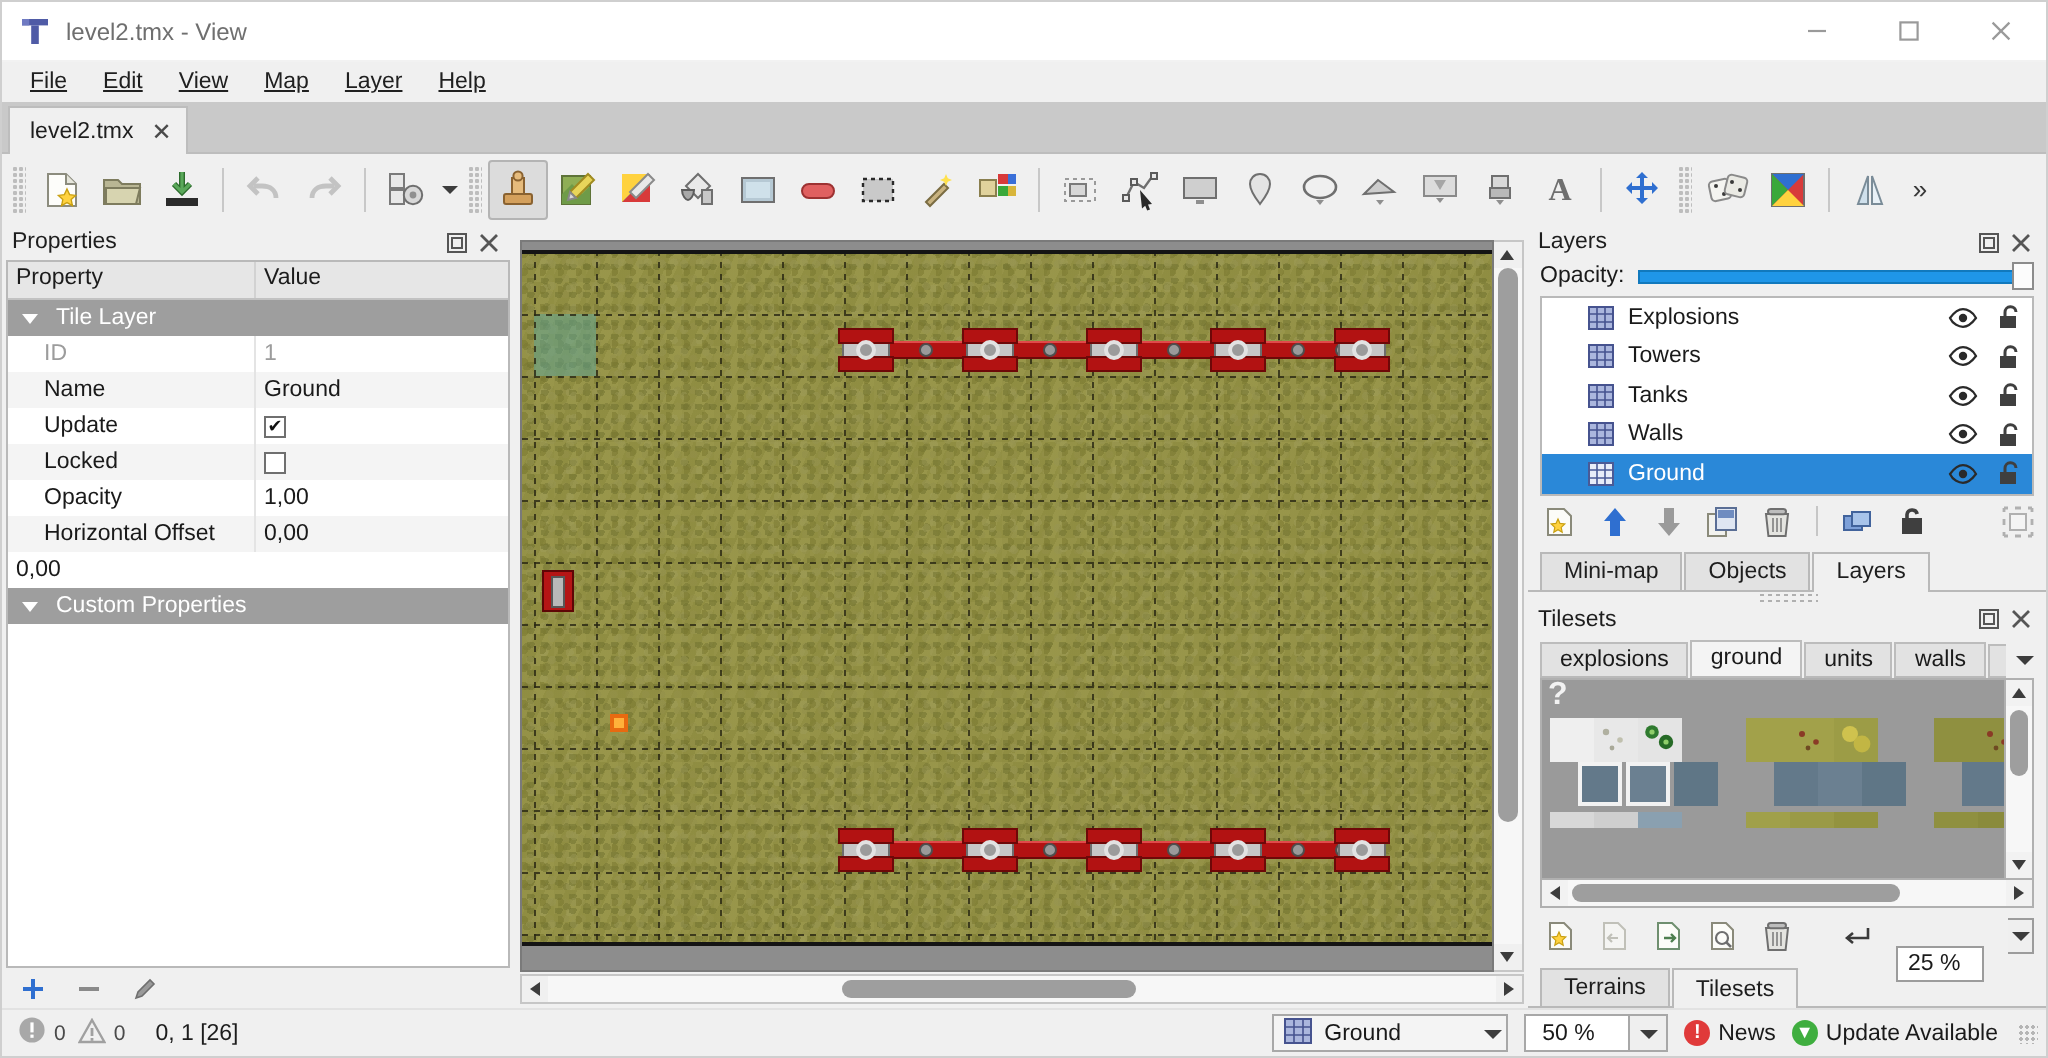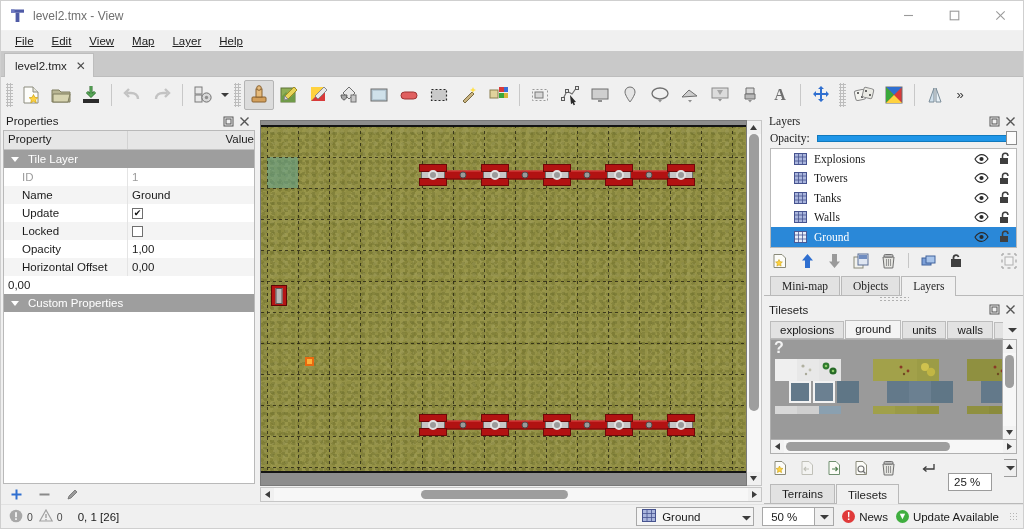--- a/index.html
+++ b/index.html
@@ -67,21 +67,21 @@
   .dock-ico { width: 11px; height: 11px; color: #555; display:flex; align-items:center; justify-content:center;}
 
   
   .left-col { width: 256px; flex: 0 0 256px; display: flex; flex-direction: column;
               background: #f0f0f0; }
   .prop-table { flex: 1 1 auto; margin: 0 2px; background: #fff; border: 1px solid #b9b9b9;
                 display: flex; flex-direction: column; min-height: 0; overflow: hidden; }
   .prop-head { display: flex; height: 19px; background: #e6e6e6; border-bottom: 1px solid #c2c2c2;
                color: #1c1c1c; font-size: 11.5px; }
   .prop-head .c1 { width: 124px; padding: 2px 0 0 4px; border-right: 1px solid #d2d2d2; }
-  .prop-head .c2 { flex: 1; padding: 2px 0 0 4px; text-align: right; }
+  .prop-head .c2 { flex: 1; padding: 2px 0 0 4px; }
   .prop-rows { flex: 1 1 auto; }
   .prow { display: flex; height: 18px; font-size: 11.5px; align-items: center; }
   .prow .c1 { width: 124px; height: 18px; display: flex; align-items: center;
               padding-left: 4px; border-right: 1px solid #e4e4e4; }
   .prow .c2 { flex: 1; height: 18px; display: flex; align-items: center; padding-left: 4px; }
   .prow.group { background: #9e9e9e; color: #fff; }
   .prow.group .c1 { width: auto; flex: 1; border-right: none; padding-left: 3px; gap: 5px; }
   .prow.alt { background: #f4f4f4; }
   .prow.disabled .c1, .prow.disabled .c2 { color: #9c9c9c; }
   .prow .c1.indent { padding-left: 18px; }
@@ -152,21 +152,21 @@
           display: flex; align-items: center; margin-top: 1px; }
   .sb-arrow { width: 13px; height: 13px; display: flex; align-items: center;
               justify-content: center; color: #3c3c3c; flex: 0 0 13px; }
   .sb-track-v { flex: 1 1 auto; position: relative; background: #f7f7f7; }
   .sb-track-h { flex: 1 1 auto; position: relative; background: #f7f7f7; height: 13px; }
   .sb-thumb { position: absolute; background: #9e9e9e; border-radius: 6px; }
 
   
   .right-col { width: 259px; flex: 0 0 259px; display: flex; flex-direction: column;
                background: #f0f0f0; }
-  .layers-panel { display: flex; flex-direction: column; font-family: Liberation Serif, serif; }
+  .layers-panel { display: flex; flex-direction: column; }
   .opacity-row { display: flex; align-items: center; gap: 7px; padding: 1px 6px 3px 6px; }
   .opacity-label { font-size: 11.5px; }
   .slider { position: relative; flex: 1 1 auto; height: 14px; display: flex; align-items: center; }
   .slider .bar { position: absolute; left: 0; right: 0; height: 7px; background: #1f96e8;
                  border: 1px solid #1179bd; }
   .slider .knob { position: absolute; right: 0; width: 11px; height: 14px; background: #fcfcfc;
                   border: 1px solid #8c8c8c; }
   .layer-list { margin: 0 6px; background: #fff; border: 1px solid #b9b9b9; }
   .layer-row { height: 19.5px; display: flex; align-items: center; padding-left: 23px; gap: 7px;
                font-size: 11.5px; }

